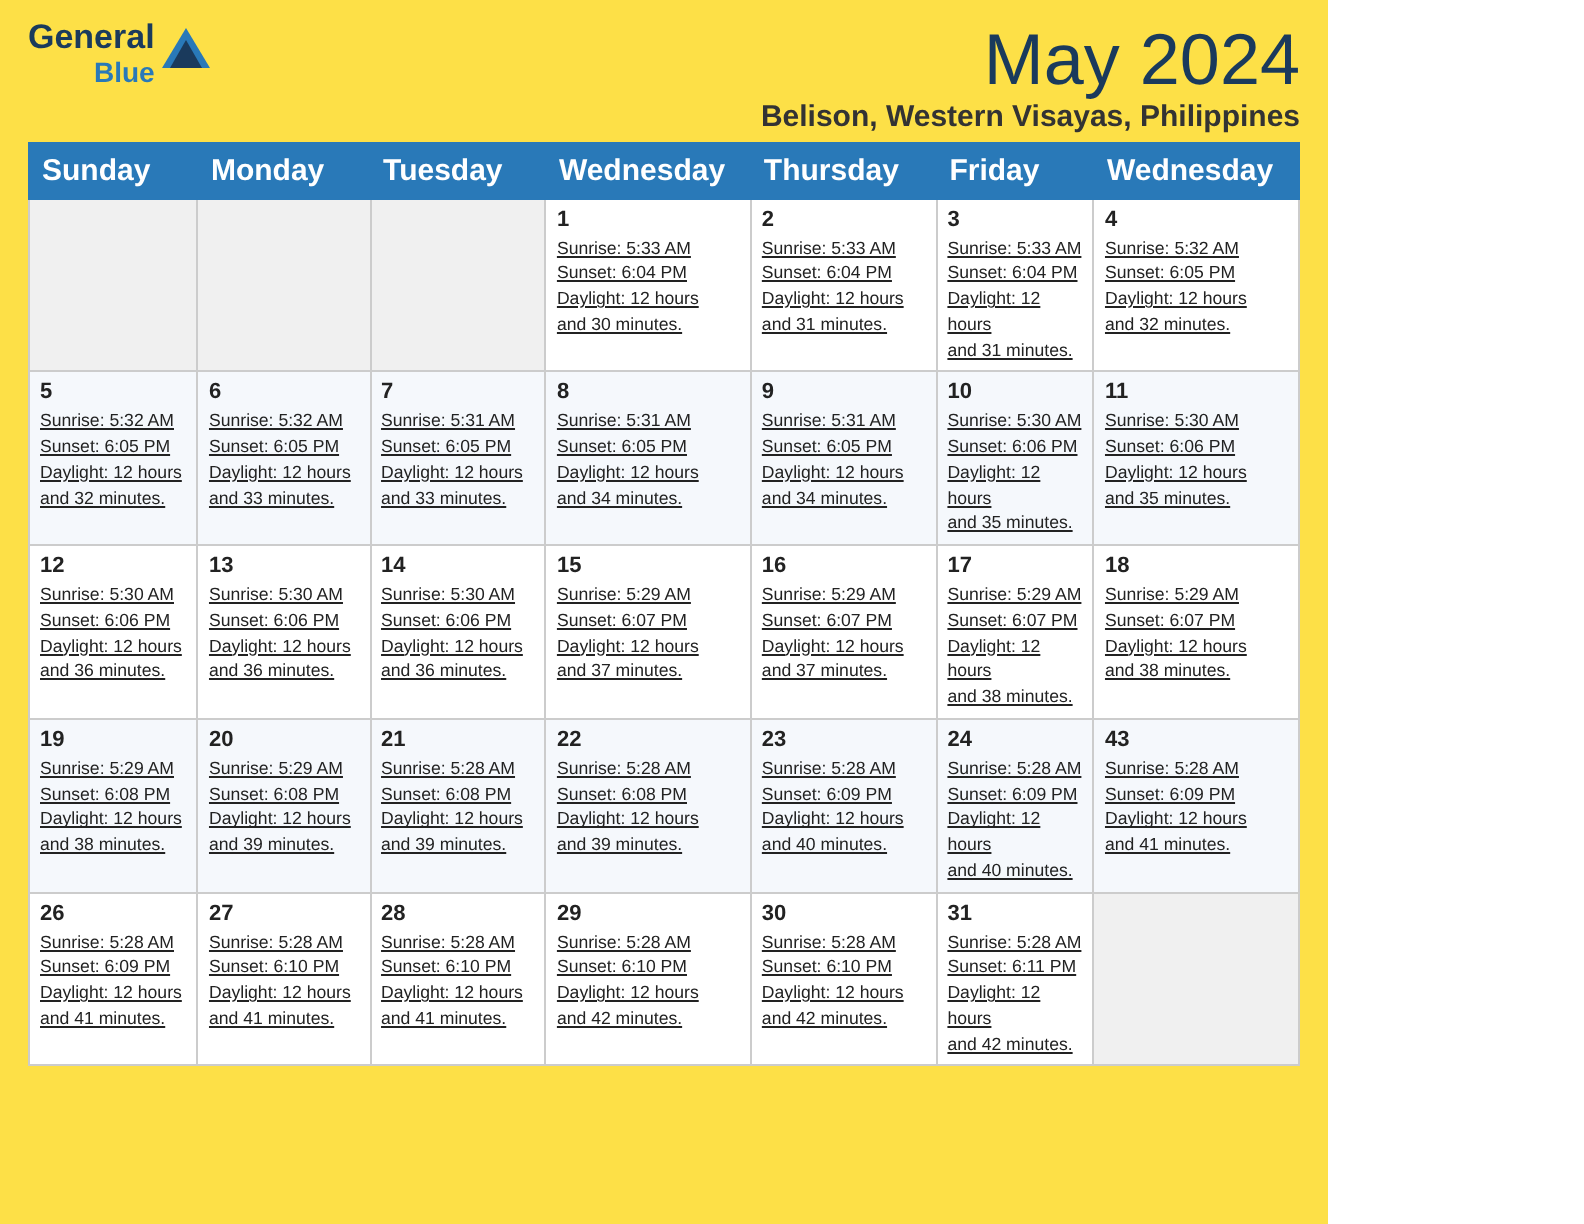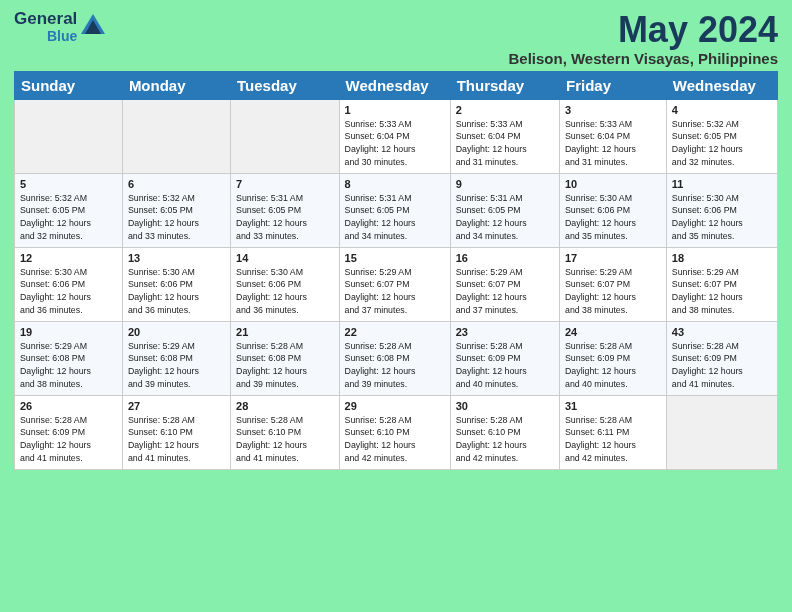--- a/index.html
+++ b/index.html
@@ -4,42 +4,42 @@
   <style>
     * { box-sizing: border-box; margin: 0; padding: 0; }
     body {
       font-family: Arial, sans-serif;
       background: #fff;
       width: 792px;
       height: 612px;
       overflow: hidden;
     }
     .page {
-      width: 792px;
+      width: 664px;
       min-height: 612px;
       padding: 10px 14px 10px 14px;
-      background: #86efac;
+      background: #fde047;
     }
     .header {
       display: flex;
       justify-content: space-between;
       align-items: flex-start;
       margin-bottom: 4px;
     }
     .logo {
       display: flex;
       flex-direction: column;
       align-items: flex-start;
     }
     .title-section {
       text-align: right;
     }
     .month-title {
       font-size: 36px;
-      font-weight: bold;
+      font-weight: normal;
       color: #1a3a5c;
       line-height: 1.1;
     }
     .location-title {
       font-size: 15px;
       font-weight: bold;
       color: #333;
     }
     .calendar {
       width: 100%;
@@ -69,20 +69,21 @@
     .day-number {
       font-size: 11px;
       font-weight: bold;
       color: #222;
       margin-bottom: 2px;
     }
     .day-info {
       font-size: 8.8px;
       color: #222;
       line-height: 1.45;
+      text-decoration: underline;
     }
     .empty-cell {
       background: #f0f0f0 !important;
     }
   </style>
 </head>
 <body>
 
 <div class="page">
   <div class="header">

